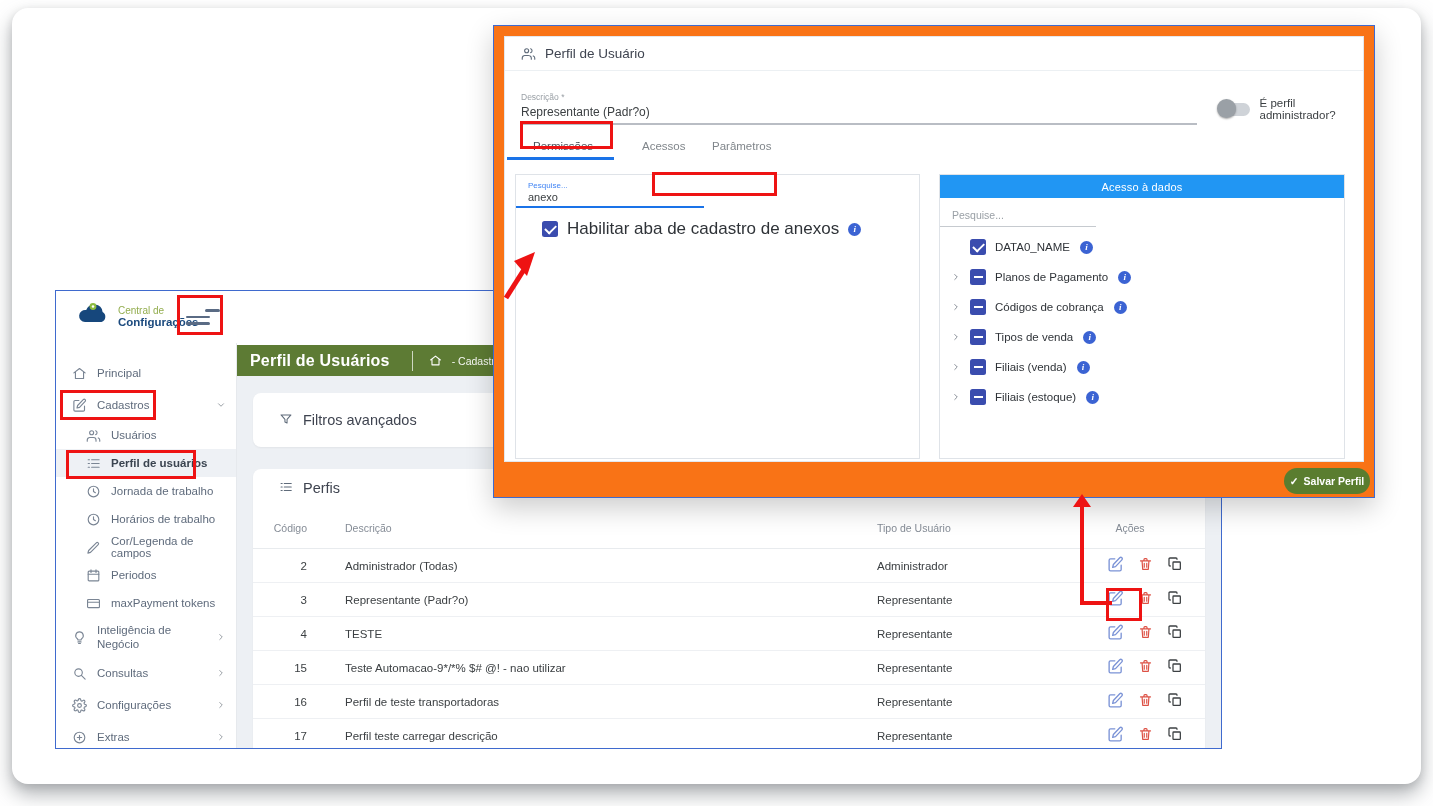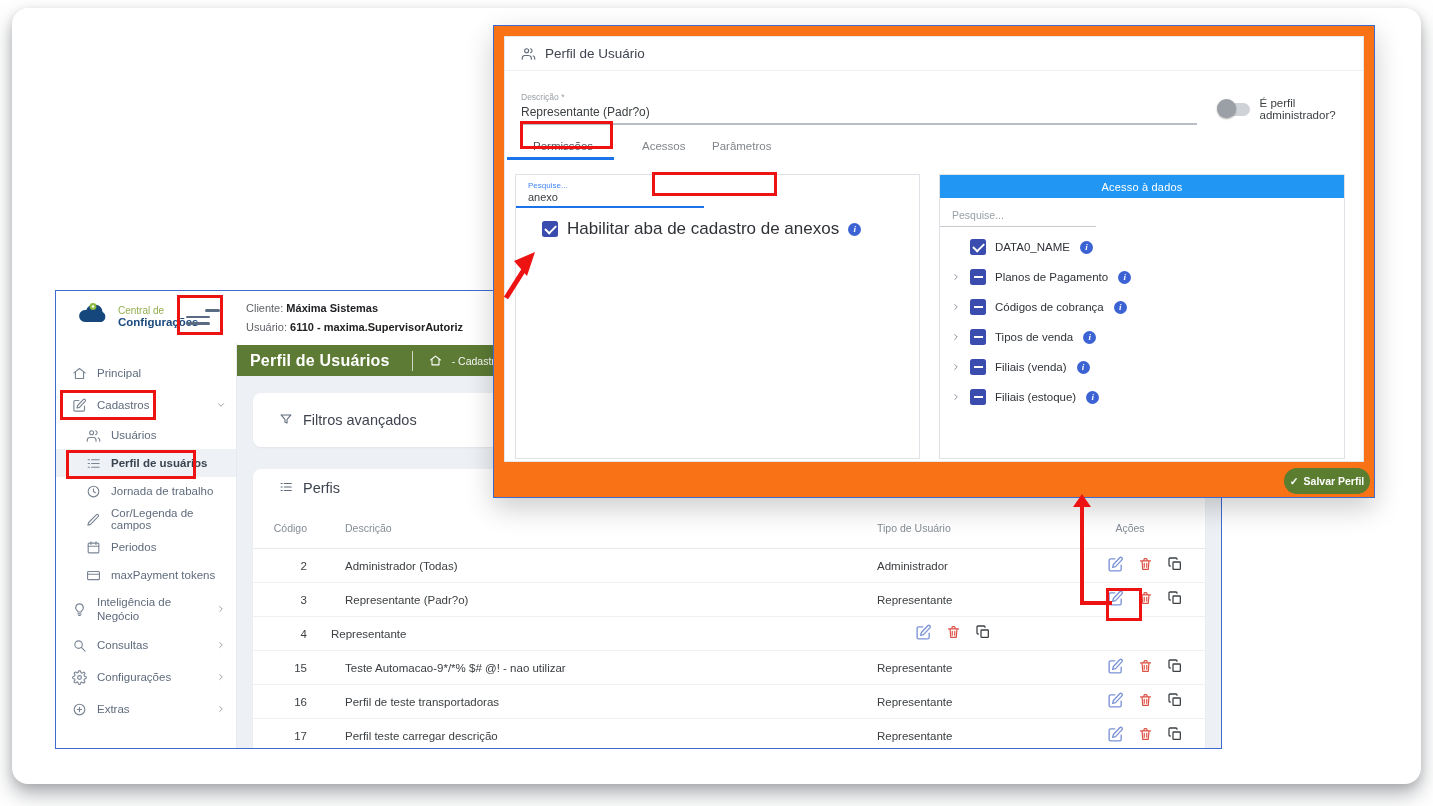--- a/index.html
+++ b/index.html
@@ -132,24 +132,20 @@
       <span class="logo-txt">
         <div class="logo-l1">Central de</div>
         <div class="logo-l2">Configurações</div>
       </span>
     </div>
     <button class="hamburger">
       <i></i>
         <i></i>
         <i></i>
     </button>
-    <div class="client-info">
-      <div><span>Cliente:</span> <b>Máxima Sistemas</b></div>
-      <div><span>Usuário:</span> <b>6110 - maxima.SupervisorAutoriz</b></div>
-    </div>
   </header>
 
   <nav class="sidebar" id="sidebar">
       <div class="sb-item">
         <span class="sb-ic">
           <svg width="15" height="15" viewBox="0 0 24 24" fill="none" stroke="currentColor" stroke-width="1.8" stroke-linecap="round" stroke-linejoin="round">
             <path d="M3 11 12 4l9 7M5.5 9.5V20h13V9.5"></path>
           </svg>
         </span>
         <span class="sb-lab">Principal</span>
@@ -186,20 +182,29 @@
         <span class="sb-lab">Perfil de usuários</span>
       </div>
       <div class="sb-item sub">
         <span class="sb-ic">
           <svg width="15" height="15" viewBox="0 0 24 24" fill="none" stroke="currentColor" stroke-width="1.8" stroke-linecap="round" stroke-linejoin="round">
             <circle cx="12" cy="12" r="8.5"></circle>
             <path d="M12 7.5V12l3 2"></path>
           </svg>
         </span>
         <span class="sb-lab">Jornada de trabalho</span>
+      </div>
+      <div class="sb-item sub">
+        <span class="sb-ic">
+          <svg width="15" height="15" viewBox="0 0 24 24" fill="none" stroke="currentColor" stroke-width="1.8" stroke-linecap="round" stroke-linejoin="round">
+            <circle cx="12" cy="12" r="8.5"></circle>
+            <path d="M12 7.5V12l3 2"></path>
+          </svg>
+        </span>
+        <span class="sb-lab">Horários de trabalho</span>
       </div>
       <div class="sb-item sub">
         <span class="sb-ic">
           <svg width="15" height="15" viewBox="0 0 24 24" fill="none" stroke="currentColor" stroke-width="1.8" stroke-linecap="round" stroke-linejoin="round">
             <path d="M3 21l1.2-4.2L16.5 4.5a2 2 0 0 1 3 3L7.2 19.8z"></path>
           </svg>
         </span>
         <span class="sb-lab">Cor/Legenda de campos</span>
       </div>
       <div class="sb-item sub">
@@ -357,20 +362,21 @@
               <button class="act-btn act-copy">
                 <span><svg width="16" height="16" viewBox="0 0 24 24" fill="none" stroke="currentColor" stroke-width="1.9" stroke-linecap="round" stroke-linejoin="round">
                     <rect x="9" y="9" width="11" height="11" rx="1"></rect>
                     <path d="M5 15H4.5A1.5 1.5 0 0 1 3 13.5v-9A1.5 1.5 0 0 1 4.5 3h9A1.5 1.5 0 0 1 15 4.5V5"></path>
                   </svg></span>
               </button>
             </span>
           </div>
           <div class="t-grid t-row">
             <span class="c-code">4</span>
+            <span class="c-desc">TESTE</span>
             <span class="c-type">Representante</span>
             <span class="c-actions">
               <button class="act-btn act-edit">
                 <span><svg width="17" height="17" viewBox="0 0 24 24" fill="none" stroke="currentColor" stroke-width="1.9" stroke-linecap="round" stroke-linejoin="round">
                     <path d="M11 4H5a2 2 0 0 0-2 2v13a2 2 0 0 0 2 2h13a2 2 0 0 0 2-2v-6"></path>
                     <path d="M18 2.5a2.1 2.1 0 0 1 3 3L12 15l-4 1 1-4z"></path>
                   </svg></span>
               </button>
               <button class="act-btn act-del">
                 <span><svg width="15" height="16" viewBox="0 0 24 24" fill="none" stroke="currentColor" stroke-width="1.9" stroke-linecap="round" stroke-linejoin="round">

